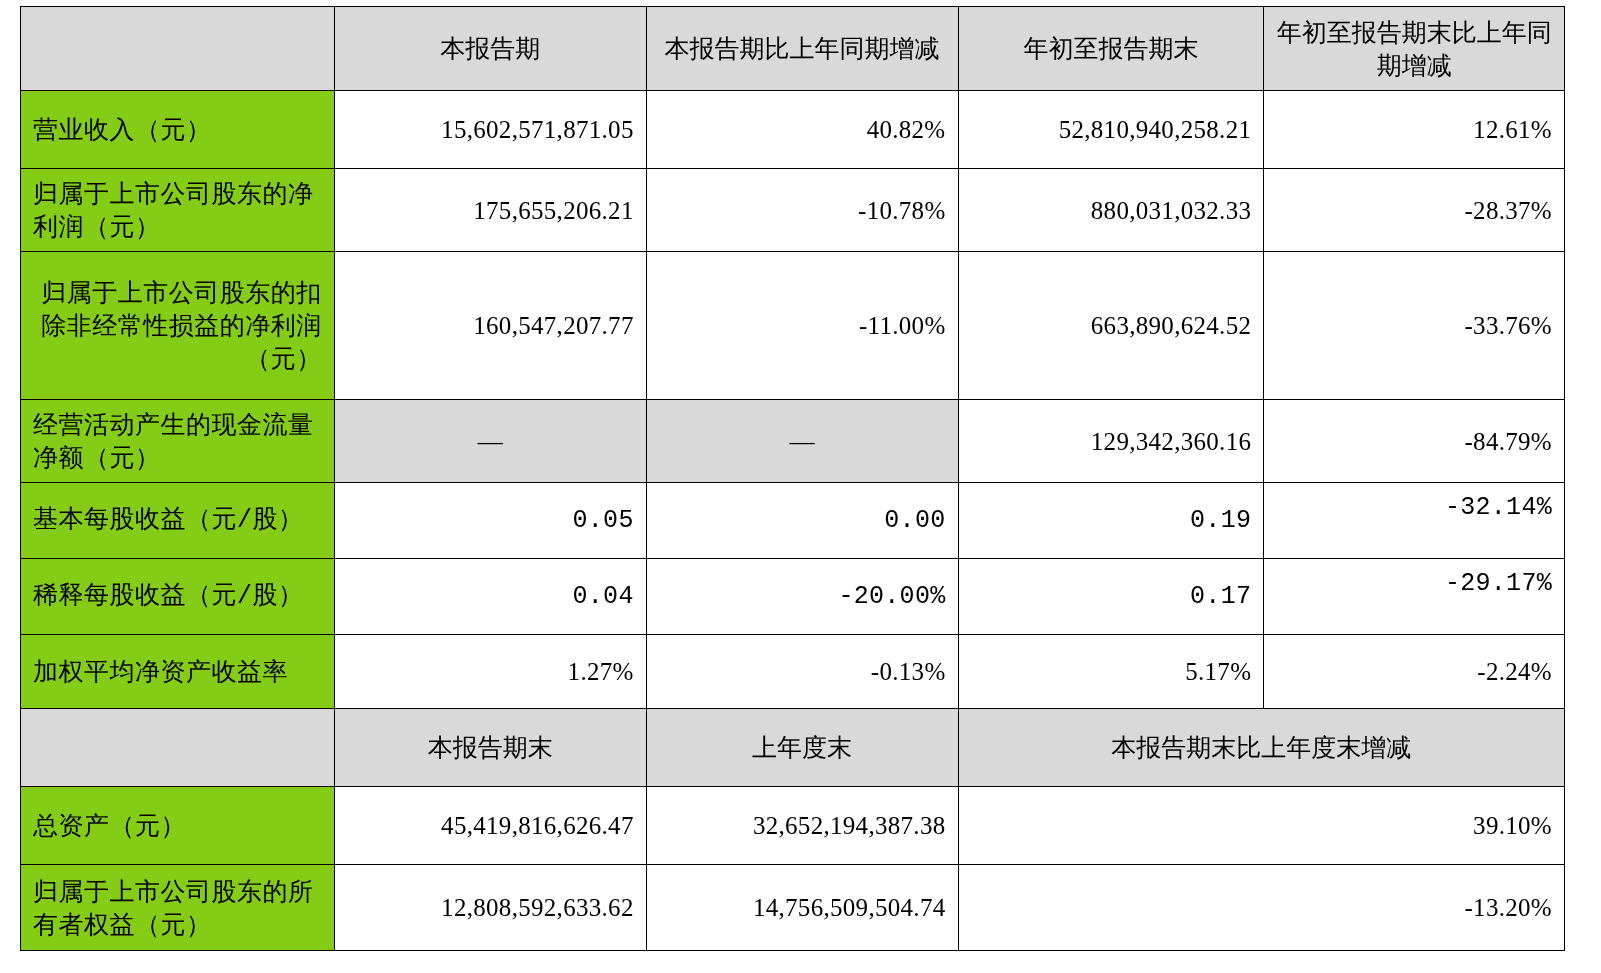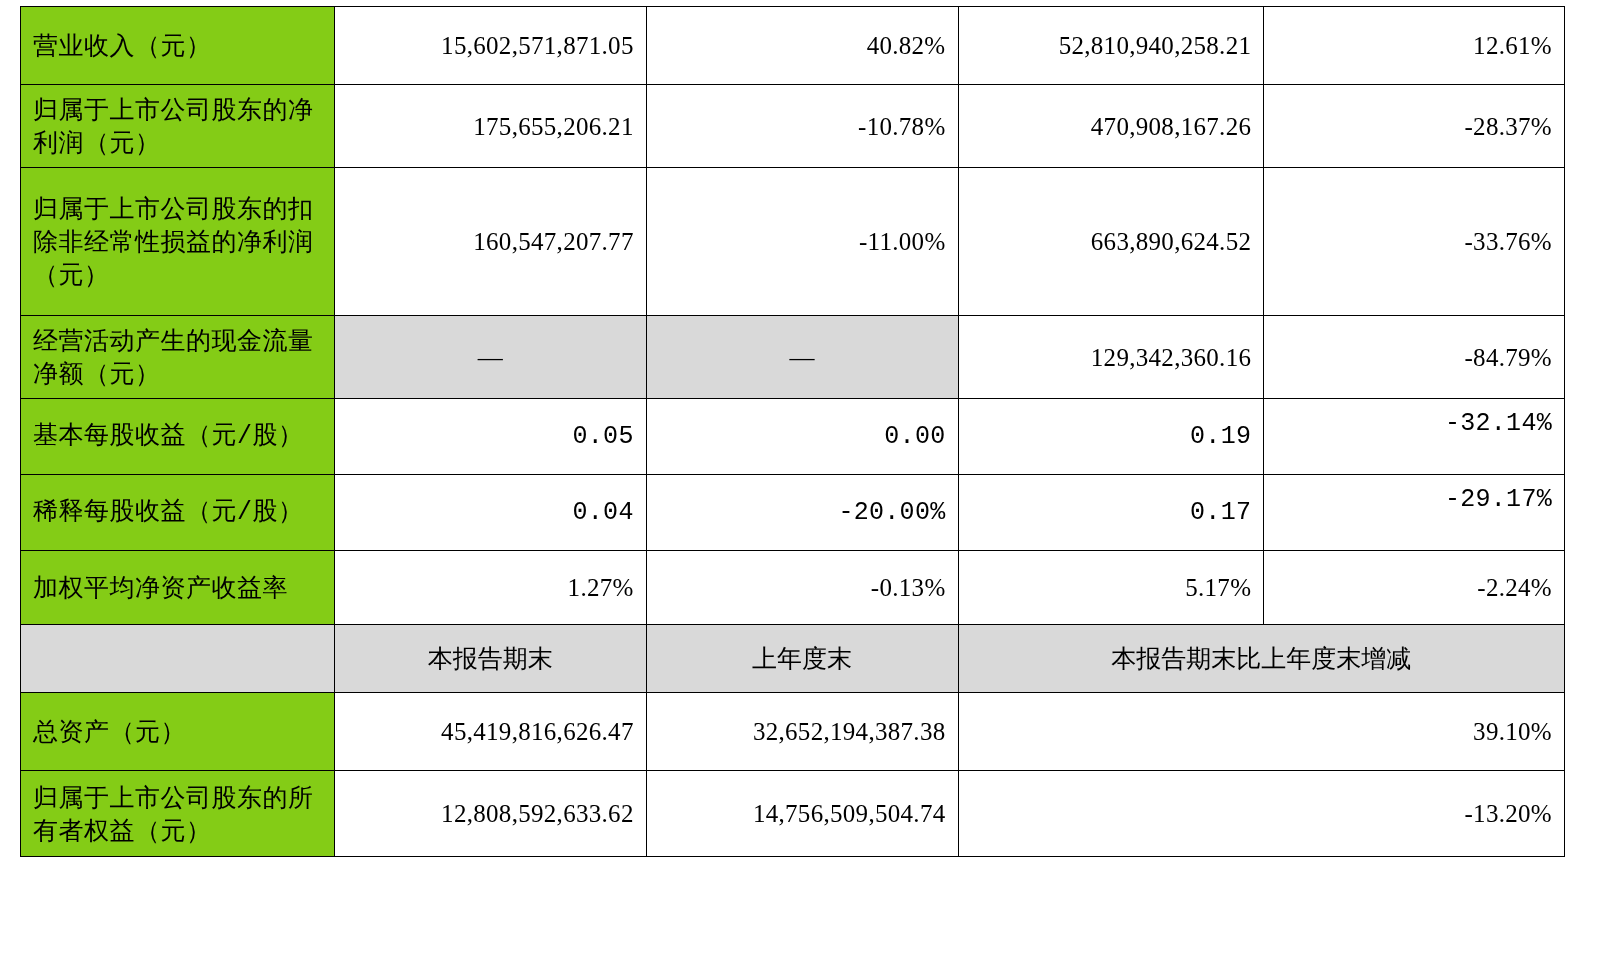--- a/index.html
+++ b/index.html
@@ -61,56 +61,63 @@
     padding-right: 14px;
   }
   .center {
     text-align: center;
   }
   .blankcell {
     background: #d9d9d9;
   }
   .tall-1 { height: 84px; }
   .tall-2 { height: 78px; }
-  .tall-3 { height: 148px; }
+  .tall-3 { height: 148px; text-align: right; }
   .tall-4 { height: 78px; }
   .tall-5 { height: 76px; }
   .tall-6 { height: 76px; font-family: Liberation Mono, monospace; }
   .tall-7 { height: 74px; }
-  .tall-8 { height: 68px; }
+  .tall-8 { height: 78px; }
   .tall-9 { height: 78px; }
   .tall-10 { height: 86px; }
 </style>
 </head>
 <body>
 
 <div class="sheet">
   <table class="fin">
     <colgroup>
       <col class="c0">
         <col class="c1">
         <col class="c2">
         <col class="c3">
         <col class="c4">
     </colgroup>
     <tbody>
+      <tr>
+        <td class="hdr tall-1"></td>
+        <td class="hdr tall-1">本报告期</td>
+        <td class="hdr tall-1">本报告期比上年同期增减</td>
+        <td class="hdr tall-1">年初至报告期末</td>
+        <td class="hdr tall-1">年初至报告期末比上年同期增减</td>
+      </tr>
 
       <tr>
         <td class="rowlabel tall-2">营业收入（元）</td>
         <td class="num tall-2">15,602,571,871.05</td>
         <td class="num tall-2">40.82%</td>
         <td class="num tall-2">52,810,940,258.21</td>
         <td class="num tall-2">12.61%</td>
       </tr>
 
       <tr>
         <td class="rowlabel tall-4">归属于上市公司股东的净利润（元）</td>
         <td class="num tall-4">175,655,206.21</td>
         <td class="num tall-4">-10.78%</td>
-        <td class="num tall-4">470,908,167.26</td>
+        <td class="num tall-4">880,031,032.33</td>
         <td class="num tall-4">-28.37%</td>
       </tr>
 
       <tr>
         <td class="rowlabel tall-3">归属于上市公司股东的扣除非经常性损益的净利润（元）</td>
         <td class="num tall-3">160,547,207.77</td>
         <td class="num tall-3">-11.00%</td>
         <td class="num tall-3">663,890,624.52</td>
         <td class="num tall-3">-33.76%</td>
       </tr>

